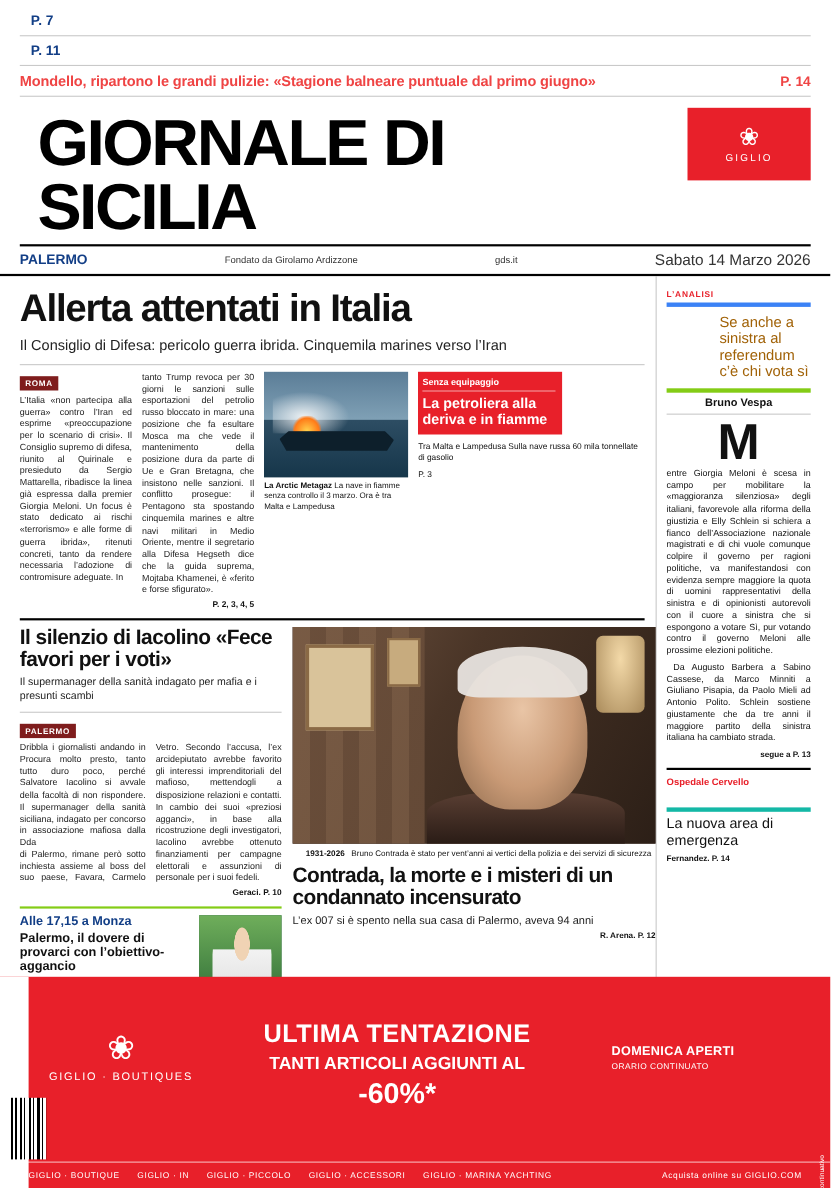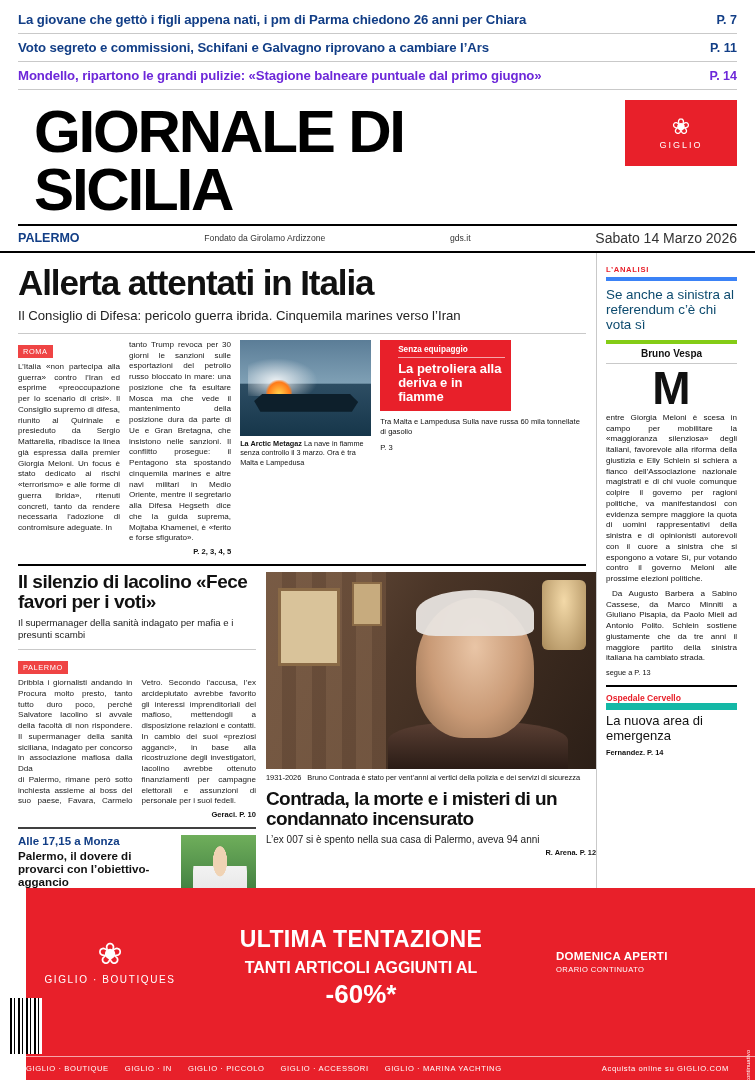--- a/index.html
+++ b/index.html
@@ -21,21 +21,21 @@
     padding: 6px 0 6px 0;
   }
   .top-row:first-child { padding-top: 2px; }
   .top-row .txt {
     font-size: 13.2px; font-weight: bold; letter-spacing: -0.1px;
   }
   .top-row .pg {
     font-size: 12.5px; font-weight: bold; white-space: nowrap; padding-left: 10px;
   }
   .c-blue { color:#123e86; }
-  .c-gray { color:#6d28d9; }
+  .c-gray { color:#ef4444; }
 
   
   .masthead {
     display:flex; align-items:flex-start; justify-content:space-between;
     padding: 4px 18px 0 34px;
   }
   .logo-text {
     font-family: "Liberation Sans", sans-serif;
     font-weight: bold;
     font-size: 59px;
@@ -83,22 +83,22 @@
     margin: 12px 0 8px 0; line-height:1.02;
   }
   .subhead {
     font-size: 13.2px; color:#222; margin: 0 0 8px 0; line-height:1.25;
   }
   .rule-thin { border-top:1px solid #c9c9c9; margin: 4px 0 6px 0; }
 
   .lead-grid { display:flex; gap: 9px; }
   .lead-col { width: 116px; }
   .kicker {
-    display:inline-block; background:#ef4444; color:#fff;
-    font-size:7.4px; font-weight:normal; letter-spacing:0.6px;
+    display:inline-block; background:#7f1d1d; color:#fff;
+    font-size:7.4px; font-weight:bold; letter-spacing:0.6px;
     padding: 2px 5px; margin-bottom: 4px;
   }
   .bodytext {
     font-size: 8.1px; line-height: 1.33; text-align: justify; color:#1a1a1a;
     hyphens:auto;
   }
   .pgref { font-size:7.6px; font-weight:bold; text-align:right; margin-top:3px;}
 
   
   .photo-box { width: 131px; }
@@ -115,21 +115,21 @@
     background:#0d1f2b; clip-path: polygon(0 40%, 8% 0, 92% 0, 100% 45%, 94% 100%, 6% 100%);
   }
   .ph-img .flame {
     position:absolute; left:26px; top:40px; width:26px; height:20px;
     background: radial-gradient(ellipse at 50% 70%, #ffd34d, #ff7a18 60%, rgba(255,122,24,0) 75%);
   }
   .ph-cap { font-size:7.3px; line-height:1.3; margin-top:3px; }
   .ph-cap b { font-weight:bold; }
 
   .redbox {
-    background:#e8202a; color:#fff; padding: 5px 6px 7px 18px; width:131px;
+    background:#e8202a; color:#fff; padding: 5px 6px 7px 4px; width:131px;
   }
   .redbox .k { font-size:8.2px; font-weight:bold; border-bottom:1px solid rgba(255,255,255,.6); padding-bottom:3px; margin-bottom:4px;}
   .redbox .t { font-size:13px; font-weight:bold; line-height:1.08; }
   .redcap { font-size:7.6px; line-height:1.32; margin-top:6px; }
 
   
   .sec-rule { border-top:2px solid #000; margin: 8px 0 0 0; }
   .two-col { display:flex; gap:10px; margin-top:6px; }
   .left-blk { width: 238px; }
   .right-blk { width: 330px; }
@@ -155,63 +155,63 @@
       border-radius: 52% 52% 42% 42%; }
   .pm-hair { position:absolute; left:150px; top:18px; width:118px; height:46px;
       background:#e8e4df; border-radius: 60% 60% 20% 20%; opacity:.95;}
   .pm-shirt { position:absolute; left:122px; top:150px; width:180px; height:47px;
       background: linear-gradient(180deg,#5a3f33,#2a1c16); border-radius: 40% 40% 0 0;}
   .pm-lamp { position:absolute; right:10px; top:8px; width:44px; height:70px;
       background: radial-gradient(ellipse at 50% 30%, #f3d9a8, #a98a5a); border-radius: 6px;}
   .cap-line {
     display:flex; gap:6px; align-items:baseline; font-size:7.4px; margin-top:4px; line-height:1.3;
   }
-  .cap-line .dt { font-weight:normal; }
+  .cap-line .dt { font-weight:bold;margin-left:12px; }
   h2.big2 {
     font-size: 19px; font-weight:bold; line-height:1.05; margin:6px 0 5px 0; letter-spacing:-0.6px;
   }
   .deck { font-size:10px; color:#222; }
   .byline { font-size:7.4px; font-weight:bold; text-align:right; margin-top:3px; }
 
   
   .promo {
-    border-top:2px solid #404040; margin-top:8px; padding-top:6px; display:flex; gap:16px;
+    border-top:2px solid #84cc16; margin-top:8px; padding-top:6px; display:flex; gap:16px;
   }
   .promo .txtcol { width: 152px; }
   .promo .k { font-size:11.5px; font-weight:bold; color:#123e86; margin-bottom:3px;}
   .promo .t { font-size:11.6px; font-weight:bold; line-height:1.1; margin-bottom:4px;}
   .promo .p { font-size:7.9px; line-height:1.32; text-align:justify;}
   .promo .credits { font-size:7.4px; font-weight:bold; margin-top:3px;}
   .promo .ph { width:78px; height:84px; position:relative; overflow:hidden; background:#2f6f3f;}
   .promo .ph .grass { position:absolute; inset:0; background:linear-gradient(180deg,#6fae5b,#2c6a35);}
   .promo .ph .player { position:absolute; left:12px; top:10px; width:54px; height:74px;
       background: radial-gradient(ellipse at 50% 22%, #f0d3b4 0 18%, rgba(240,211,180,0) 19%),
                   linear-gradient(180deg, rgba(255,255,255,0) 28%, #f2f2f2 29%, #dcdcdc 100%);
       border-radius: 26px 26px 6px 6px;}
 
   
   .side-k {
     font-size:7.6px; font-weight:bold; color:#e8202a; letter-spacing:0.7px;
     border-bottom:4px solid #3b82f6; padding-bottom:3px; margin: 12px 0 6px 0;
   }
-  .side-title { font-size:13.4px; line-height:1.13; font-weight:normal; color:#0c4a6e; }
+  .side-title { font-size:13.4px; line-height:1.13; font-weight:normal; color:#a16207;margin-left:48px; }
   .side-author {
     font-size:10px; font-weight:bold; text-align:center;
     border-top:4px solid #84cc16; border-bottom:1px solid #c9c9c9;
     padding:4px 0; margin:8px 0 6px 0;
   }
   .dropcap {
     font-size:46px; font-weight:bold; line-height:0.8; text-align:center; margin:2px 0 6px 0;
   }
   .side-body { font-size:8.1px; line-height:1.33; text-align:justify; }
-  .side-more { font-size:7.4px; font-weight:normal; text-align:left; margin-top:4px; }
+  .side-more { font-size:7.4px; font-weight:bold; text-align:right; margin-top:4px; }
   .side-box {
     border-top:2px solid #000; margin-top:8px; padding-top:6px;
   }
-  .side-box .k { font-size:8.6px; font-weight:bold; color:#e8202a; border-bottom:7px solid #14b8a6; padding-bottom:0; margin-bottom:4px;}
+  .side-box .k { font-size:8.6px; font-weight:bold; color:#e8202a; border-bottom:4px solid #14b8a6; padding-bottom:18px; margin-bottom:4px;}
   .side-box .t { font-size:13px; line-height:1.12; }
   .side-box .b { font-size:7.4px; font-weight:bold; text-align:left; margin-top:5px; }
 
   
   .ad {
     position:absolute; left:0; bottom:0; width:755px; height:192px; background:#e8202a;
     color:#fff; overflow:hidden;
   }
   .ad-inner { position:relative; width:100%; height:100%; padding: 14px 18px; }
   .ad-left {
@@ -243,25 +243,23 @@
   }
   .ad-white-left { position:absolute; left:0; top:0; width:26px; height:192px; background:#fff;}
 </style>
 </head>
 <body>
 
 <div class="page">
 
   <div class="topstrip">
     <div class="top-row">
-      <div class="txt c-blue">La giovane che gettò i figli appena nati, i pm di Parma chiedono 26 anni per Chiara</div>
       <div class="pg c-blue">P.  7</div>
     </div>
     <div class="top-row">
-      <div class="txt c-blue">Voto segreto e commissioni, Schifani e Galvagno riprovano a cambiare l’Ars</div>
       <div class="pg c-blue">P. 11</div>
     </div>
     <div class="top-row">
       <div class="txt c-gray">Mondello, ripartono le grandi pulizie: «Stagione balneare puntuale dal primo giugno»</div>
       <div class="pg c-gray">P. 14</div>
     </div>
   </div>
 
   <div class="masthead">
     <div class="logo-text">GIORNALE DI SICILIA</div>

